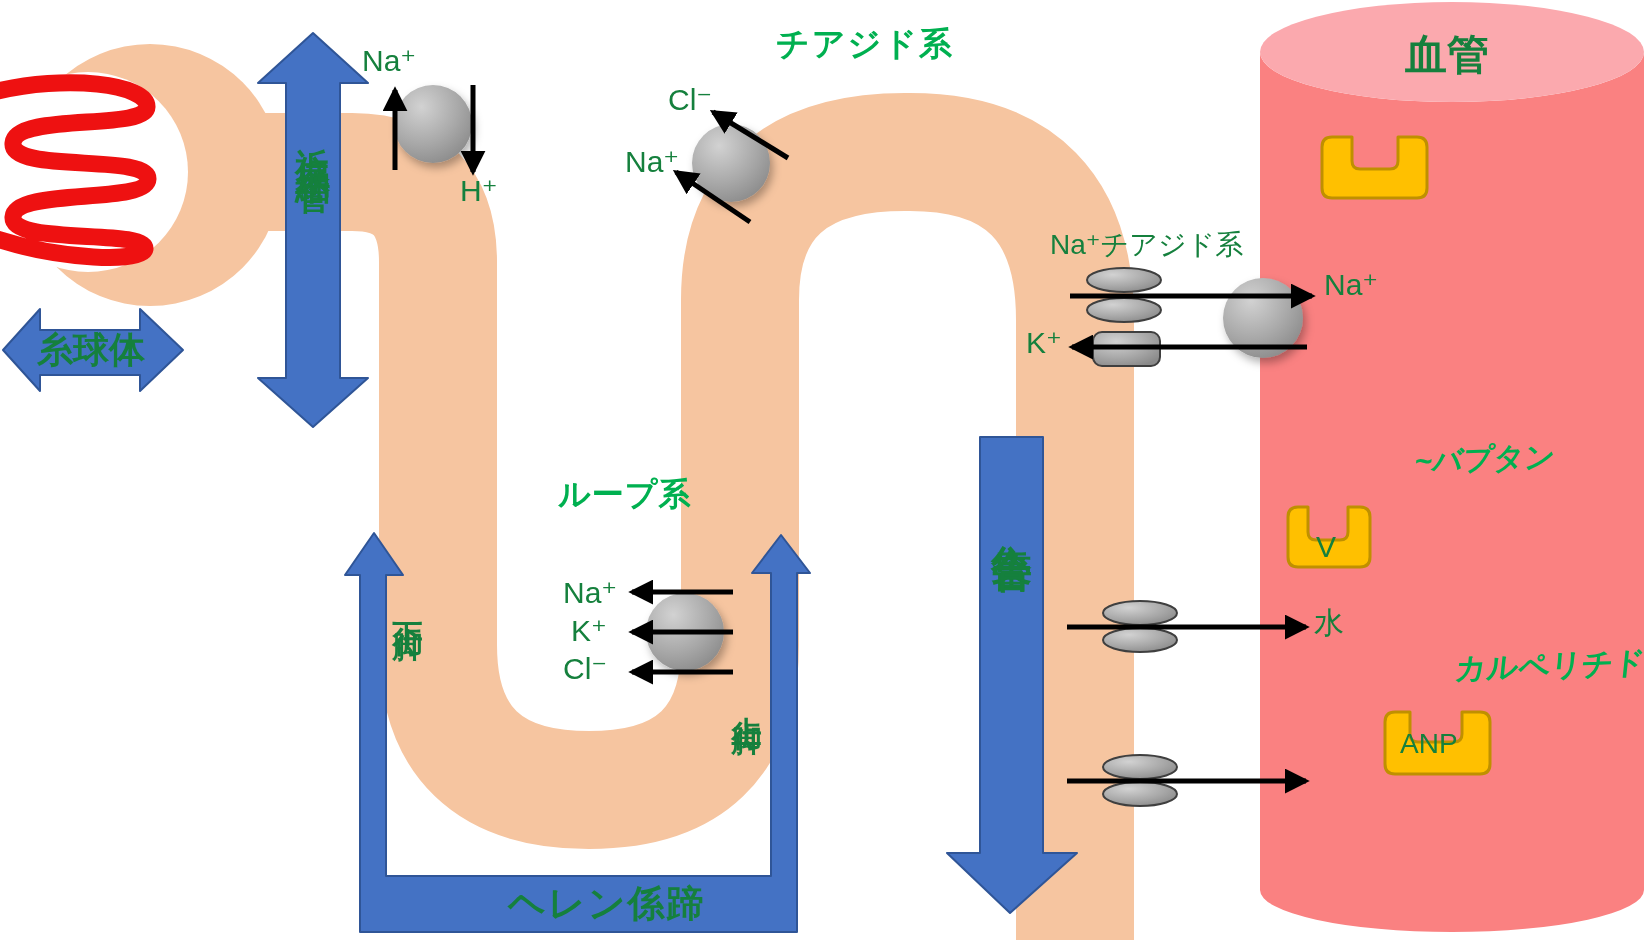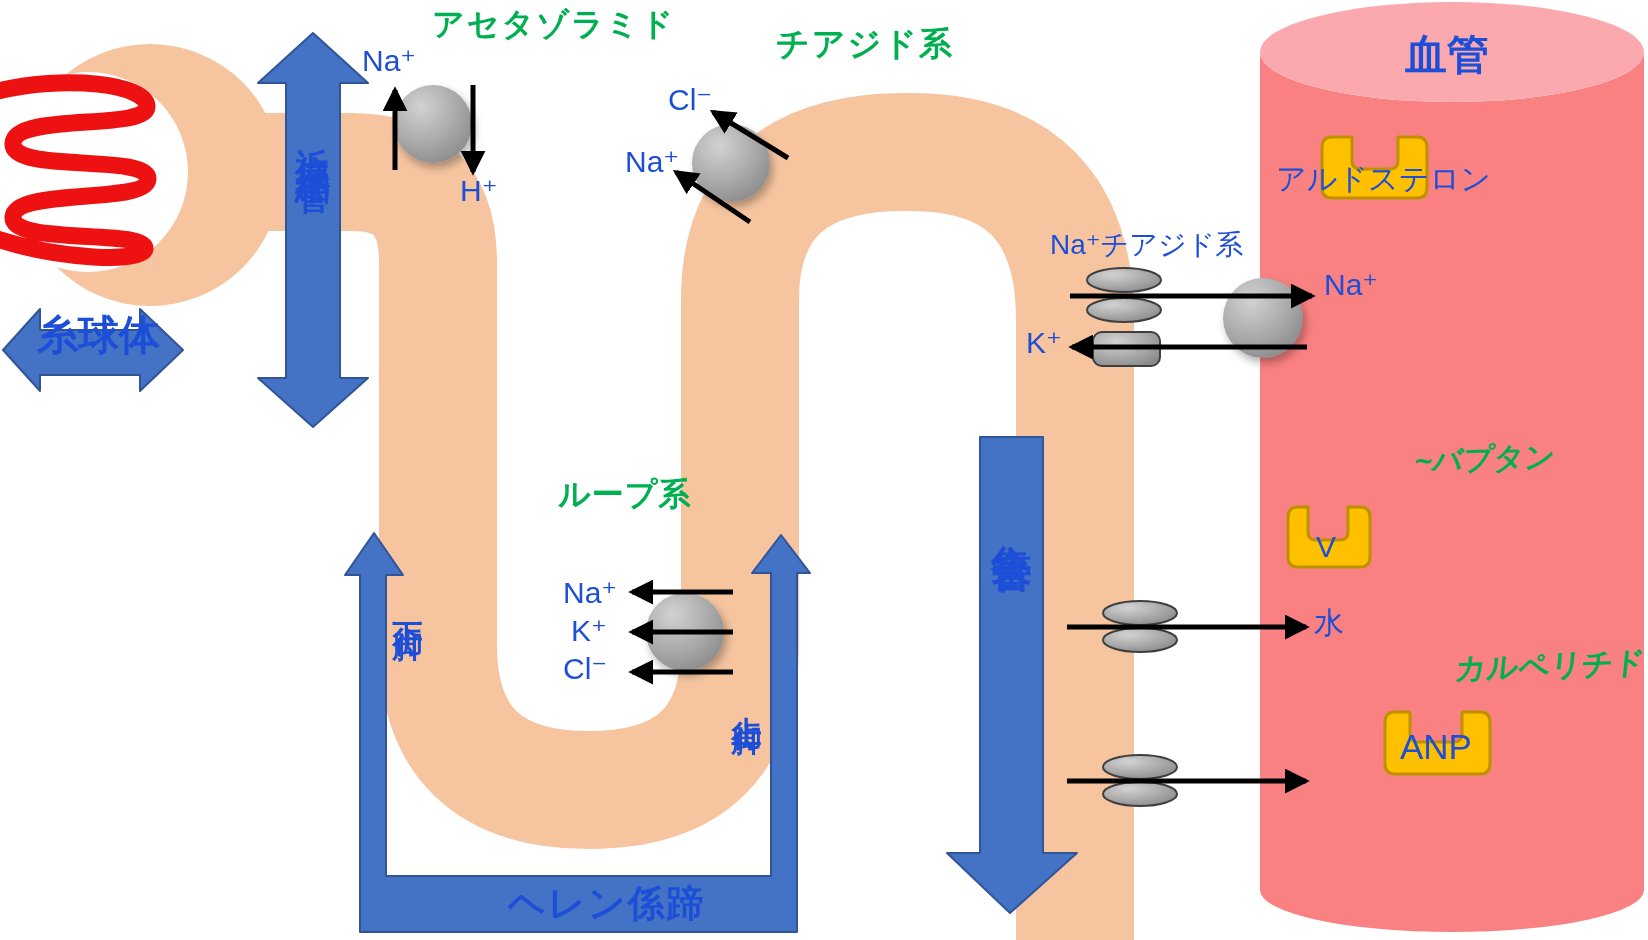--- a/index.html
+++ b/index.html
@@ -1,19 +1,19 @@
 <!DOCTYPE html>
 <html style="--tube: #F6C5A0; --blue: #4472C4; --blueDark: #2F5597; --vesselBody: #FA8181; --vesselTop: #FBA9AE; --receptor: #FFC000; --receptorEdge: #BF9000; --green: #00B050; --red: #EE1111; --gray: #9A9A9A;"><head>
 <meta charset="utf-8">
 <style>
   html,body{margin:0;padding:0;background:#fff;}
   #stage{position:relative;width:1648px;height:940px;overflow:hidden;
          font-family:"Liberation Sans","DejaVu Sans",sans-serif;}
   #stage svg{position:absolute;left:0;top:0;}
-  .lbl{position:absolute;white-space:nowrap;color:#1d4ed8;line-height:1.05;
+  .lbl{position:absolute;white-space:nowrap;color:#15803d;line-height:1.05;
        font-family:"Liberation Sans","DejaVu Sans",sans-serif;}
   .bold{font-weight:bold;text-align:right;}
   .green{color:var(--green,#00B050);font-weight:bold;}
   .slant{transform:rotate(-2deg) skewX(-8deg);}
   .vert{writing-mode:vertical-rl;text-orientation:upright;}
 </style>
 </head>
 <body>
 
 <div id="stage">
@@ -85,42 +85,40 @@
       <line x1="1067" y1="781" x2="1306" y2="781" marker-end="url(#ah)"></line>
     </g>
 
     <g style="fill:var(--receptor,#FFC000);stroke:var(--receptorEdge,#BF9000)" stroke-width="3" stroke-linejoin="round">
       <path d="M 1332,137 H 1352 V 161 Q 1352,169 1360,169 H 1390 Q 1398,169 1398,161 V 137 H 1417 Q 1427,137 1427,147 V 188 Q 1427,198 1417,198 H 1332 Q 1322,198 1322,188 V 147 Q 1322,137 1332,137 Z"></path>
       <path d="M 1298,507 H 1308 V 532 Q 1308,540 1316,540 H 1340 Q 1348,540 1348,532 V 507 H 1360 Q 1370,507 1370,517 V 557 Q 1370,567 1360,567 H 1298 Q 1288,567 1288,557 V 517 Q 1288,507 1298,507 Z"></path>
       <path d="M 1395,712 H 1410 V 734 Q 1410,742 1418,742 H 1454 Q 1462,742 1462,734 V 712 H 1480 Q 1490,712 1490,722 V 764 Q 1490,774 1480,774 H 1395 Q 1385,774 1385,764 V 722 Q 1385,712 1395,712 Z"></path>
     </g>
   </svg>
 
-  <div class="lbl green" style="left:432px;top:8px;font-size:32px;letter-spacing:2px;">アセタゾラミド</div>
   <div class="lbl green" style="left:776px;top:27px;font-size:33px;letter-spacing:2px;">チアジド系</div>
   <div class="lbl green" style="left:558px;top:478px;font-size:32px;letter-spacing:1px;">ループ系</div>
   <div class="lbl green slant" style="left:1415px;top:443px;font-size:30px;">~バプタン</div>
   <div class="lbl green slant" style="left:1455px;top:650px;font-size:31px;">カルペリチド</div>
 
-  <div class="lbl bold" style="left:37px;top:314px;font-size:41px;">糸球体</div>
+  <div class="lbl bold" style="left:37px;top:331px;font-size:36px;">糸球体</div>
   <div class="lbl bold vert" style="left:294px;top:120px;font-size:35px;letter-spacing:8px;">近位尿細管</div>
   <div class="lbl bold vert" style="left:392px;top:598px;font-size:30px;letter-spacing:5px;">下行脚</div>
   <div class="lbl bold vert" style="left:731px;top:692px;font-size:30px;letter-spacing:5px;">上行脚</div>
   <div class="lbl bold" style="left:508px;top:885px;font-size:37px;letter-spacing:2px;">ヘレン係蹄</div>
   <div class="lbl bold vert" style="left:990px;top:512px;font-size:41px;letter-spacing:4px;">集合管</div>
   <div class="lbl bold" style="left:1405px;top:33px;font-size:42px;">血管</div>
-  <div class="lbl" style="left:1276px;top:163px;font-size:30px;">アルドステロン</div>
   <div class="lbl" style="left:1050px;top:230px;font-size:28px;">Na⁺チアジド系</div>
 
   <div class="lbl" style="left:362px;top:45px;font-size:30px;">Na⁺</div>
   <div class="lbl" style="left:460px;top:175px;font-size:30px;">H⁺</div>
   <div class="lbl" style="left:668px;top:84px;font-size:30px;">Cl⁻</div>
   <div class="lbl" style="left:625px;top:146px;font-size:30px;">Na⁺</div>
   <div class="lbl" style="left:563px;top:577px;font-size:30px;">Na⁺</div>
   <div class="lbl" style="left:571px;top:615px;font-size:30px;">K⁺</div>
   <div class="lbl" style="left:563px;top:653px;font-size:30px;">Cl⁻</div>
   <div class="lbl" style="left:1026px;top:327px;font-size:30px;">K⁺</div>
   <div class="lbl" style="left:1324px;top:269px;font-size:30px;">Na⁺</div>
   <div class="lbl" style="left:1314px;top:607px;font-size:30px;">水</div>
   <div class="lbl" style="left:1316px;top:531px;font-size:30px;">V</div>
-  <div class="lbl" style="left:1400px;top:729px;font-size:35px;">ANP</div>
+  <div class="lbl" style="left:1400px;top:729px;font-size:28px;">ANP</div>
 
 </div>
 
 </body></html>

